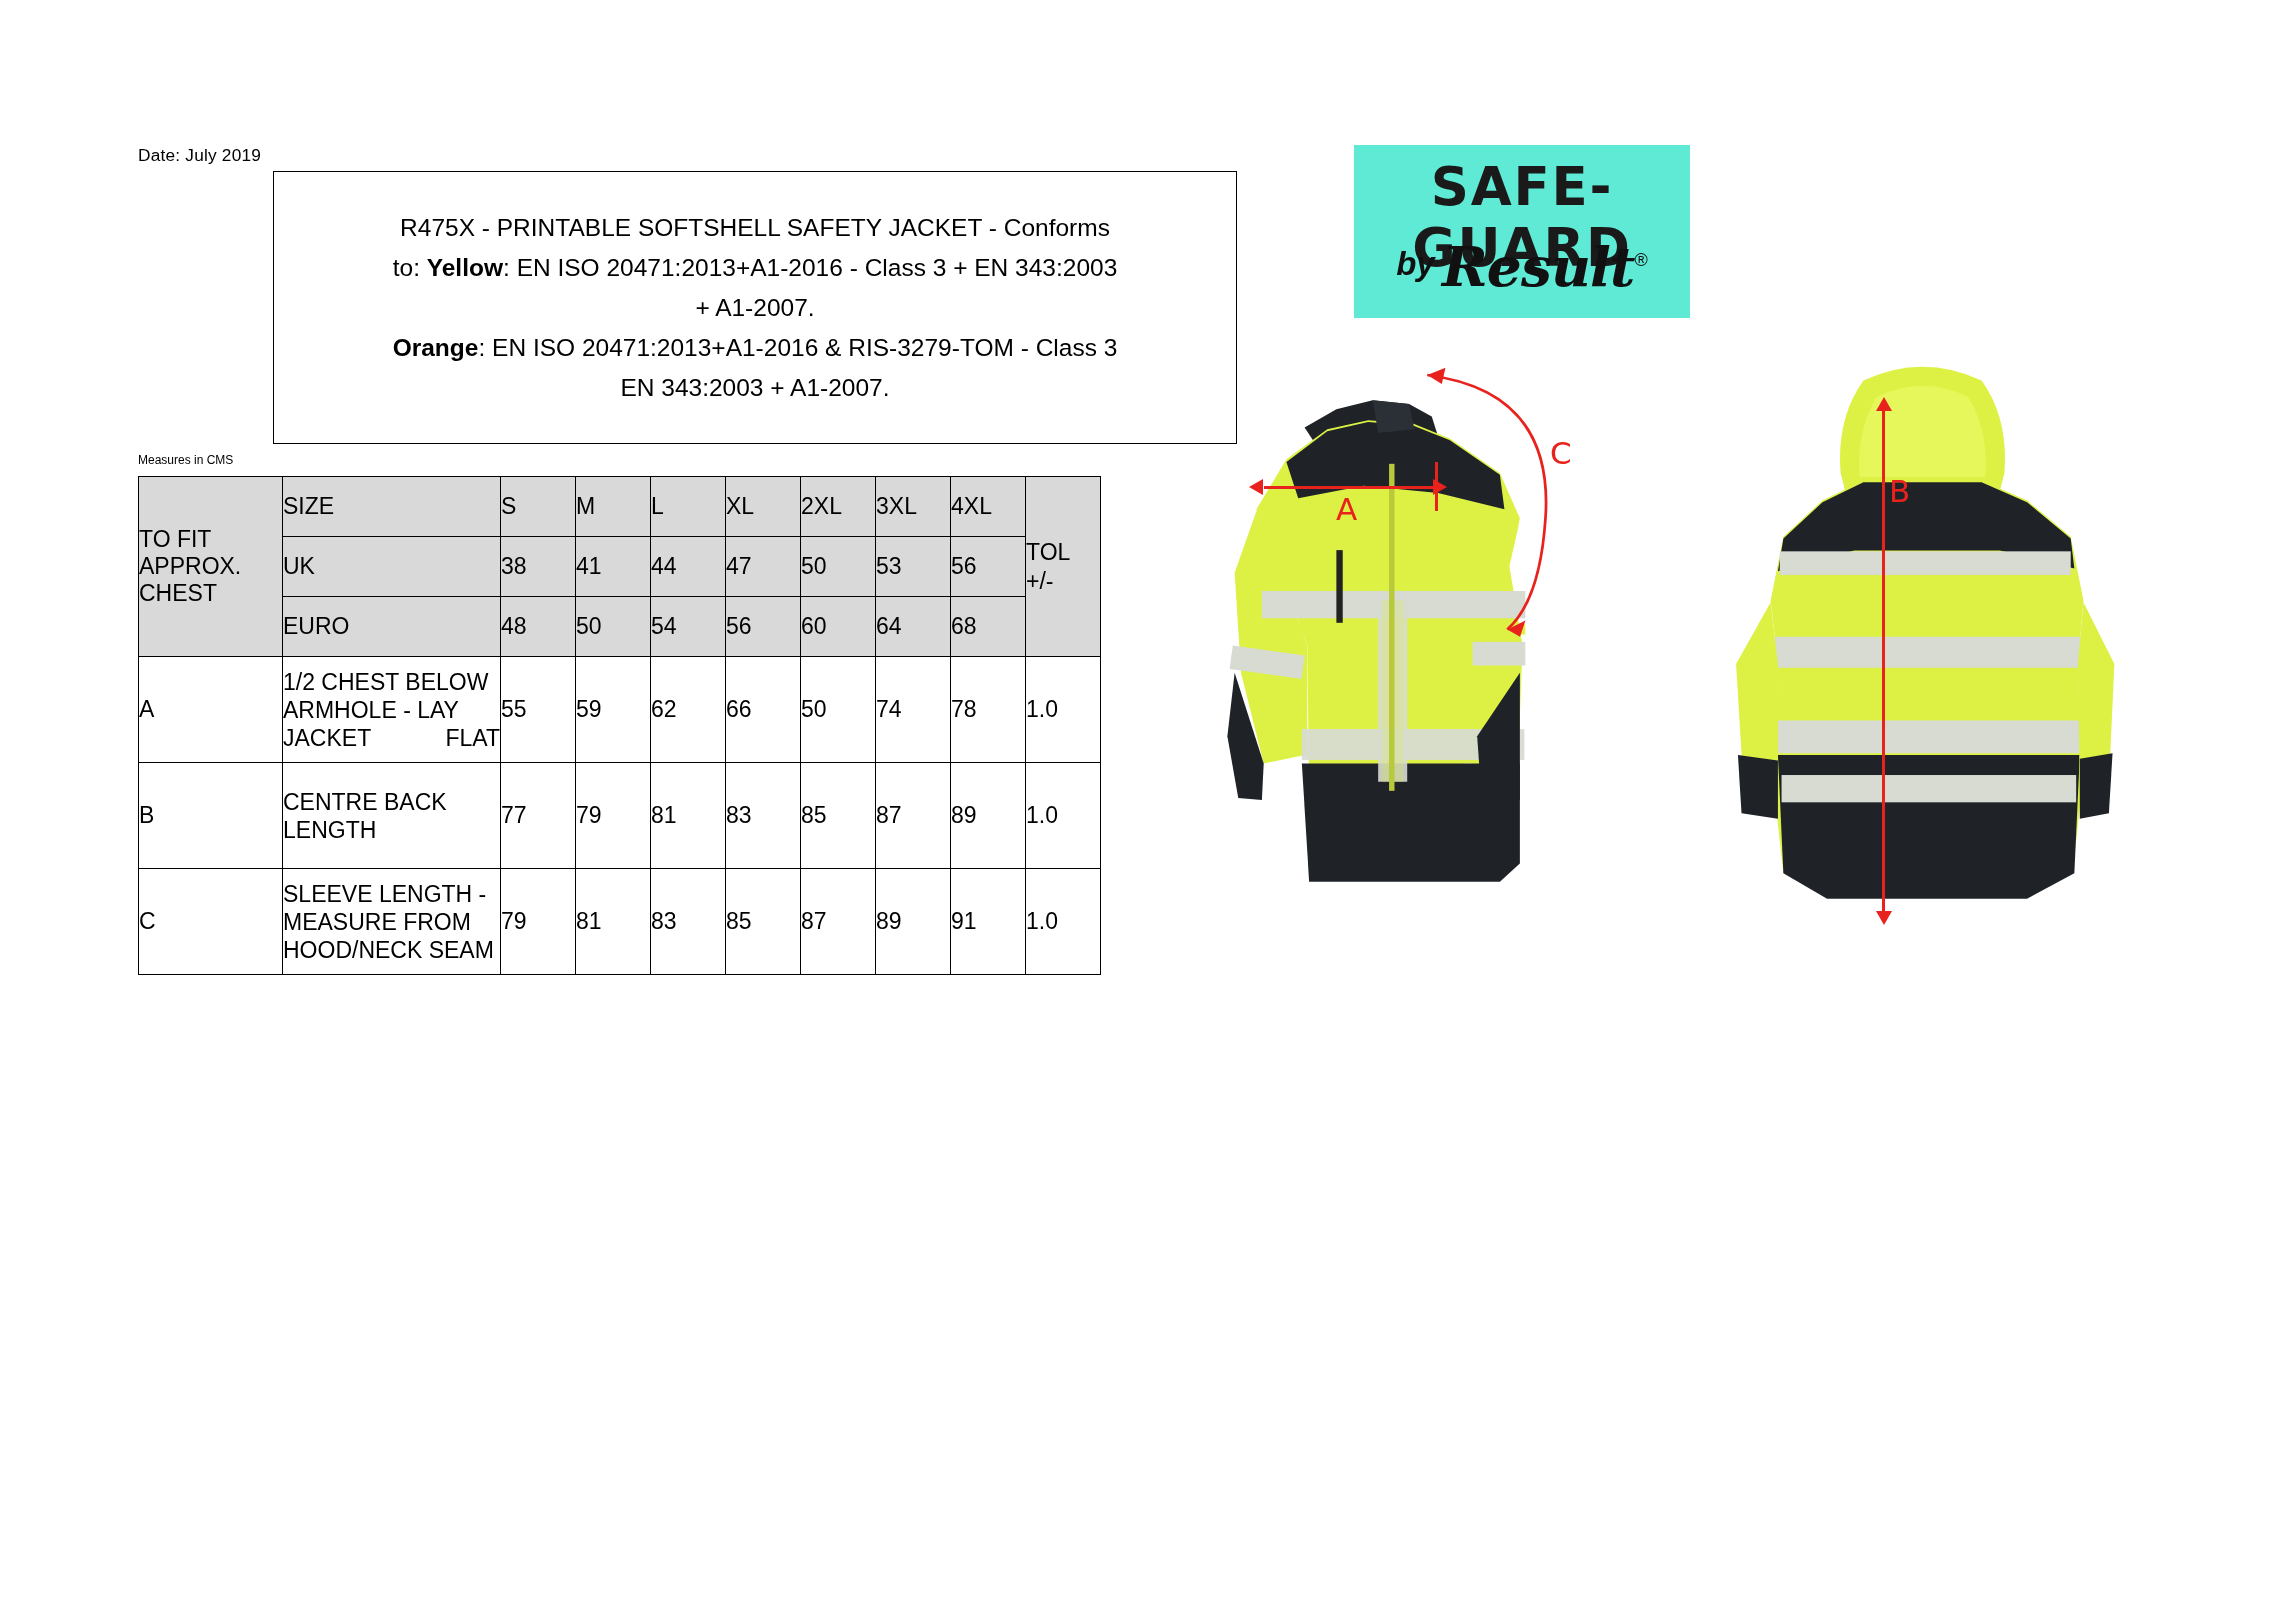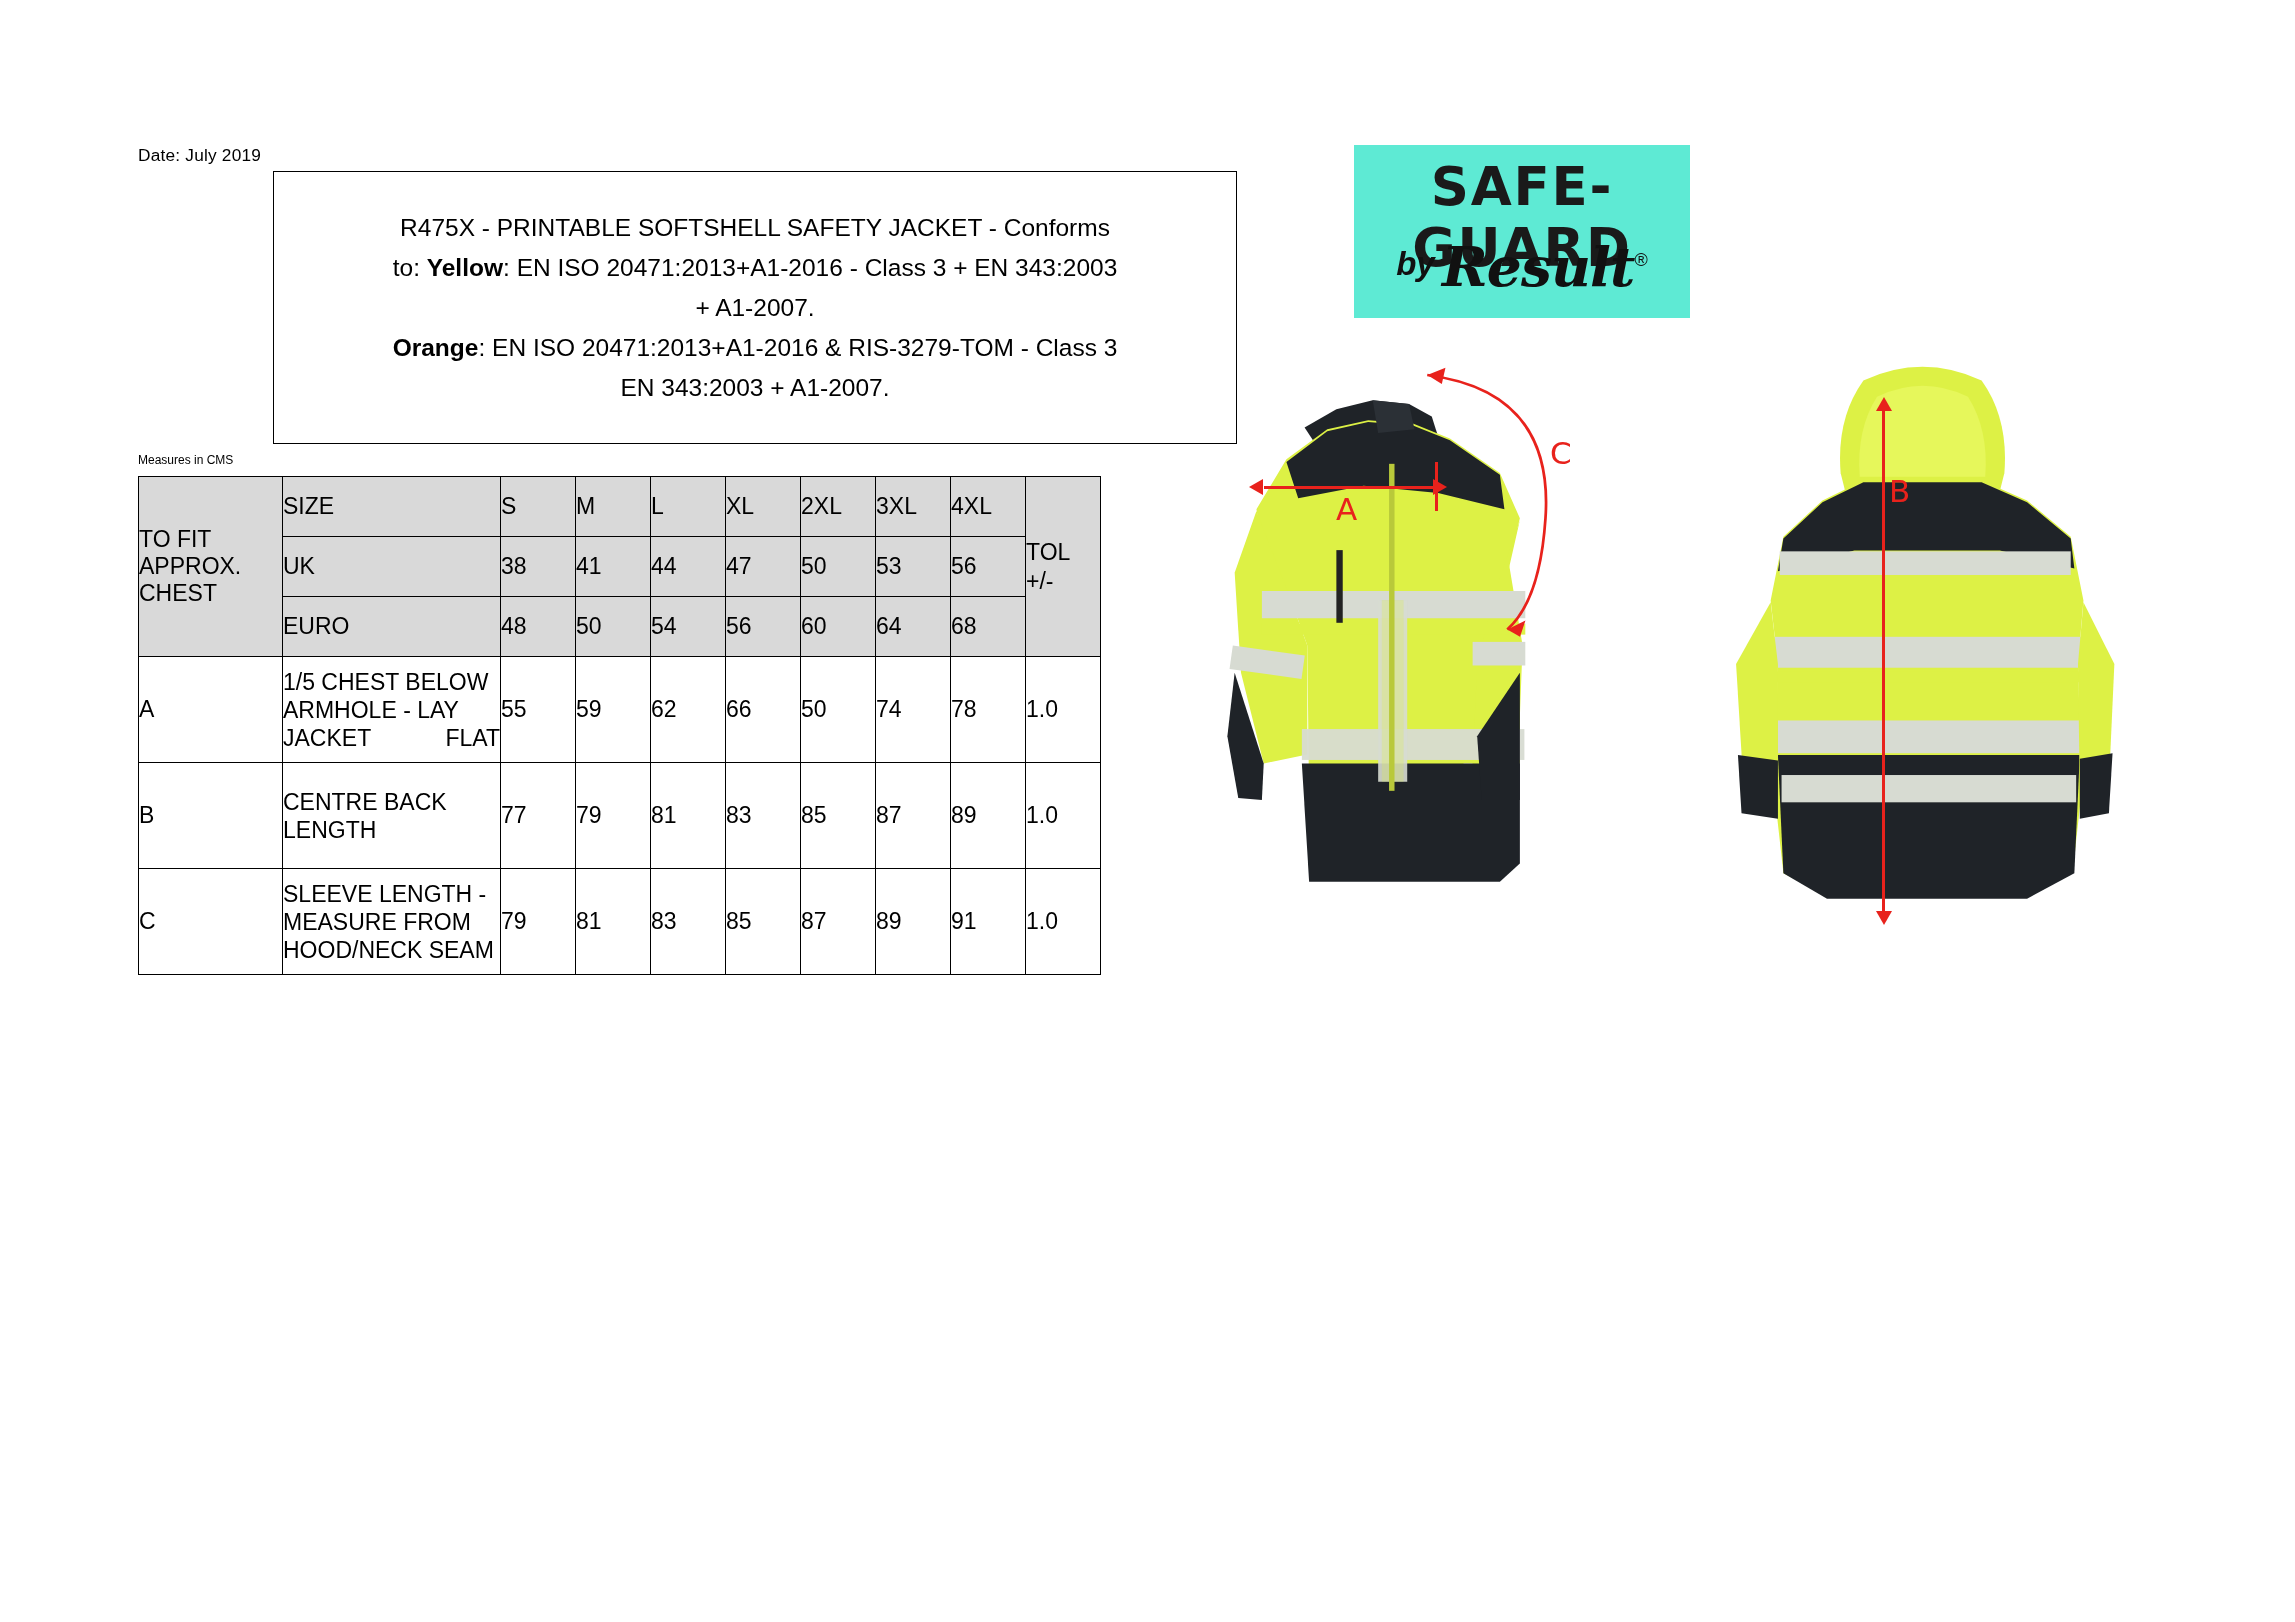--- a/index.html
+++ b/index.html
@@ -261,21 +261,21 @@
       <td class="hdr-grey">50</td>
       <td class="hdr-grey">54</td>
       <td class="hdr-grey">56</td>
       <td class="hdr-grey">60</td>
       <td class="hdr-grey">64</td>
       <td class="hdr-grey">68</td>
     </tr>
 
     <tr class="row-body">
       <td>A</td>
-      <td class="desc-cell desc-just">1/5 CHEST BELOW ARMHOLE - LAY JACKET FLAT</td>
+      <td class="desc-cell desc-just">1/2 CHEST BELOW ARMHOLE - LAY JACKET FLAT</td>
       <td>55</td>
       <td>59</td>
       <td>62</td>
       <td>66</td>
       <td>50</td>
       <td>74</td>
       <td>78</td>
       <td>1.0</td>
     </tr>
 

